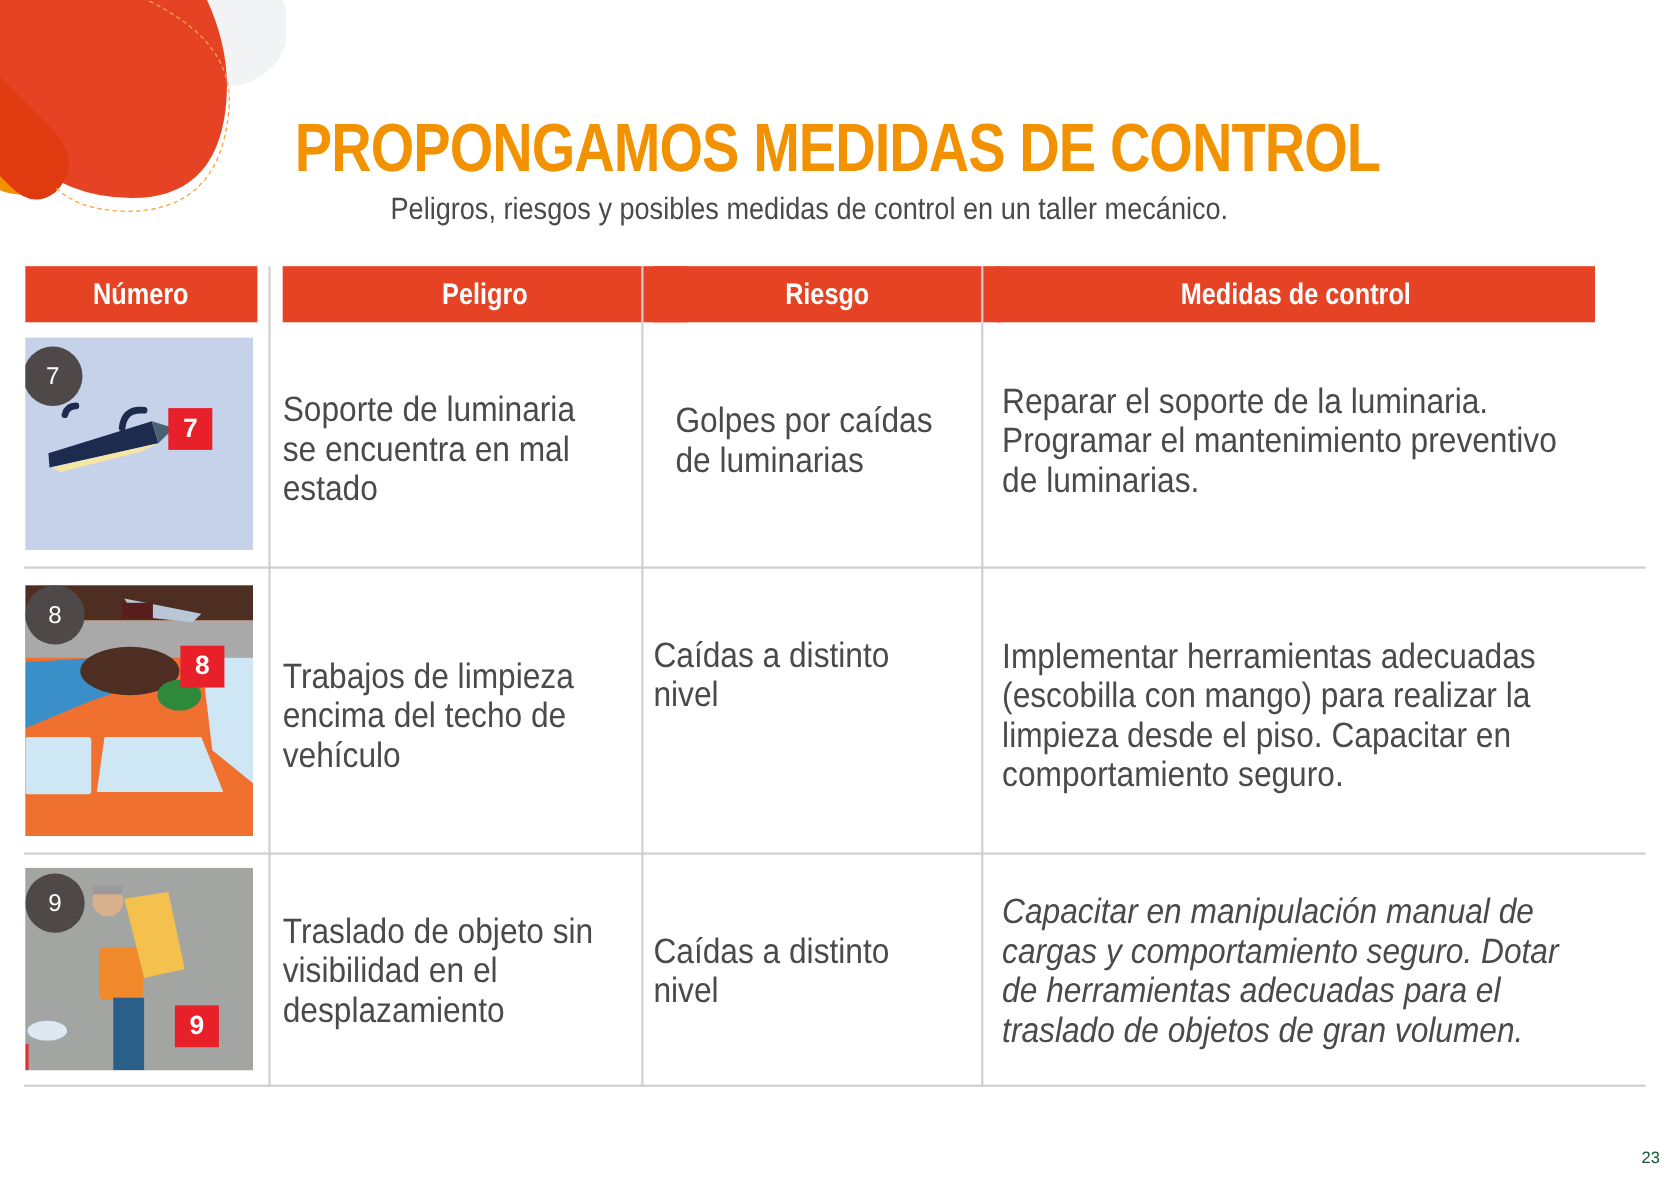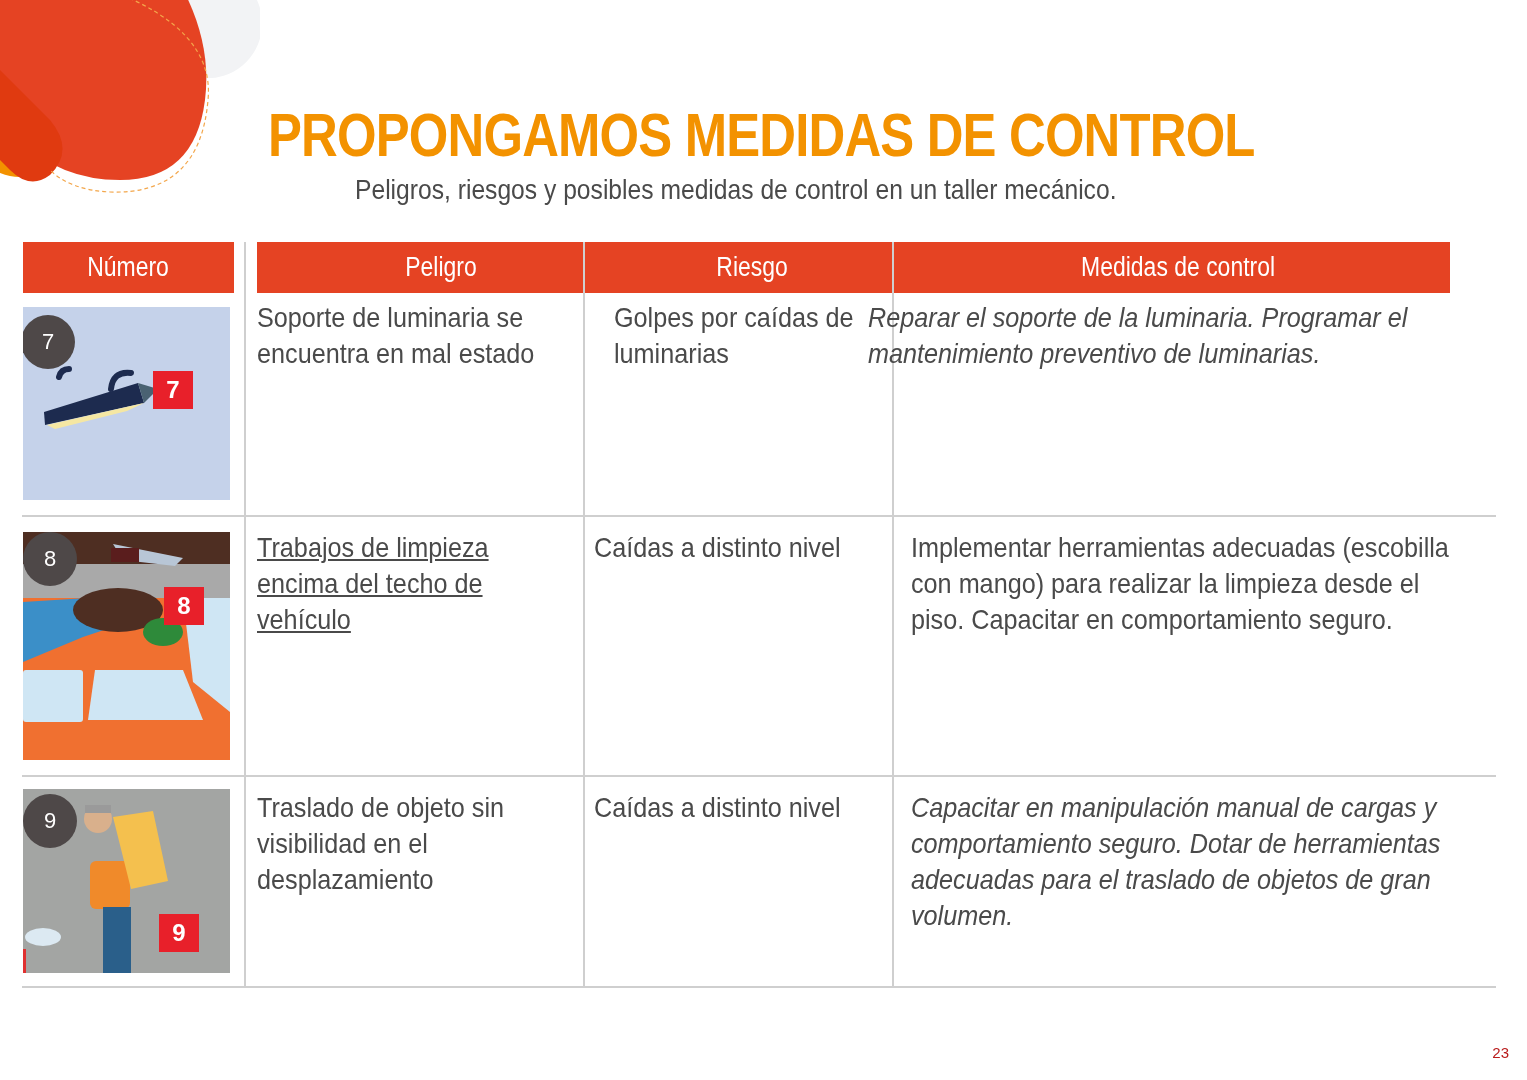--- a/index.html
+++ b/index.html
@@ -1,30 +1,30 @@
 <!DOCTYPE html>
 <html><head>
 <meta charset="utf-8">
 <style>
   html, body { margin:0; padding:0; }
   body { width:1527px; height:1080px; position:relative; overflow:hidden; background:#ffffff; font-family:"Liberation Sans", sans-serif; }
   .deco { position:absolute; left:0; top:0; width:260px; height:220px; overflow:hidden; }
   .title { position:absolute; left:268px; top:62px; font-family:"Liberation Sans", sans-serif; font-weight:bold; font-size:62px; color:#f39200; letter-spacing:-1px; transform:scaleX(0.82); transform-origin:left top; white-space:nowrap; line-height:1; }
   .subtitle { position:absolute; left:355px; top:174px; font-size:28px; color:#4a4a4a; transform:scaleX(0.88); transform-origin:left top; white-space:nowrap; }
-  .hdr { position:absolute; top:242px; height:51px; background:#e54323; color:#fff; font-weight:normal; font-size:27px; display:flex; align-items:center; justify-content:center; }
+  .hdr { position:absolute; top:242px; height:51px; background:#e54323; color:#fff; font-weight:bold; font-size:27px; display:flex; align-items:center; justify-content:center; }
   .hdr span { transform:scaleX(0.85); display:inline-block; }
   .vline { position:absolute; width:2px; background:#cfcfcf; top:242px; height:746px; }
   .hline { position:absolute; height:2px; background:#cfcfcf; left:22px; width:1474px; }
-  .cell { position:absolute; font-size:28px; color:#4a4a4a; line-height:36px; display:flex; }
+  .cell { position:absolute; font-size:32px; color:#4a4a4a; line-height:36px; display:flex; align-items:center; }
   .cell .txt { transform:scaleX(0.9); transform-origin:left center; display:block; }
   .thumb { position:absolute; left:23px; width:207px; overflow:hidden; }
   .circ { position:absolute; left:0; width:54px; height:54px; border-radius:50%; background:#4e4848; color:#fff; font-size:22px; display:flex; align-items:center; justify-content:center; }
   .circ.c7 { left:-2px; top:8px; }
   .tag { position:absolute; width:40px; height:38px; background:#e8202a; color:#fff; font-weight:bold; font-size:24px; display:flex; align-items:center; justify-content:center; }
-  .pagenum { position:absolute; right:18px; top:1044px; font-size:15px; color:#b91c1c; }
+  .pagenum { position:absolute; right:18px; top:1044px; font-size:15px; color:#14532d; }
 </style>
 </head>
 <body>
 
 <div class="deco">
   <svg width="260" height="220" viewBox="0 0 260 220">
     <rect x="120" y="-120" width="110" height="210" rx="55" transform="rotate(-40 175 -15)" fill="#f2f3f5"></rect>
     <circle cx="20" cy="125" r="52" fill="#f39200"></circle>
     <path d="M -60 -60 L 150 -60 Q 215 20 205 100 Q 195 180 120 180 Q 60 180 20 140 L -60 60 Z" fill="#e54323"></path>
     <path d="M -40 30 L 50 120 Q 75 150 50 175 Q 30 190 10 170 L -40 120 Z" fill="#e03a10"></path>
@@ -65,41 +65,41 @@
   </svg>
   <div class="circ c7" style="top:8px;">7</div>
   <div class="tag" style="left:130px;top:64px;">7</div>
 </div>
 <div class="cell" style="left:257px;top:300px;width:320px;height:215px;">
     <span class="txt">Soporte de luminaria se encuentra en mal estado</span>
   </div>
 <div class="cell" style="left:614px;top:300px;width:290px;height:200px;">
     <span class="txt">Golpes por caídas de luminarias</span>
   </div>
-<div class="cell" style="left:868px;top:300px;width:600px;height:200px;font-style:italic;">
+<div class="cell" style="left:911px;top:300px;width:600px;height:200px;">
     <span class="txt">Reparar el soporte de la luminaria. Programar el mantenimiento preventivo de luminarias.</span>
   </div>
 
 <div class="thumb" style="top:532px;height:228px;background:#f07030;">
   <svg width="207" height="228" viewBox="0 0 207 228">
     <rect x="0" y="0" width="207" height="32" fill="#4e2e22"></rect>
     <rect x="0" y="32" width="207" height="34" fill="#a9a9a9"></rect>
     <polygon points="160,66 207,66 207,180 170,150" fill="#cfe6f4"></polygon>
     <rect x="0" y="138" width="60" height="52" rx="3" fill="#cfe6f4"></rect>
     <polygon points="72,138 160,138 180,188 65,188" fill="#cfe6f4"></polygon>
     <path d="M0 70 L80 65 L90 95 L60 105 L0 130 Z" fill="#3b8fc8"></path>
     <ellipse cx="95" cy="78" rx="45" ry="22" fill="#4e2e22"></ellipse>
     <ellipse cx="140" cy="100" rx="20" ry="14" fill="#2e8a3a"></ellipse>
     <polygon points="90,12 160,26 152,34 100,28" fill="#b8c6d6"></polygon>
     <rect x="88" y="16" width="28" height="14" fill="#5a1d1d"></rect>
   </svg>
   <div class="circ" style="top:0px;">8</div>
   <div class="tag" style="left:141px;top:55px;">8</div>
 </div>
-<div class="cell" style="left:257px;top:530px;width:320px;height:240px;text-decoration:underline;">
+<div class="cell" style="left:257px;top:530px;width:320px;height:240px;">
     <span class="txt">Trabajos de limpieza encima del techo de vehículo</span>
   </div>
 <div class="cell" style="left:594px;top:530px;width:290px;height:166px;">
     <span class="txt">Caídas a distinto nivel</span>
   </div>
 <div class="cell" style="left:911px;top:530px;width:600px;height:240px;">
     <span class="txt">Implementar herramientas adecuadas (escobilla con mango) para realizar la limpieza desde el piso. Capacitar en comportamiento seguro.</span>
   </div>
 
 <div class="thumb" style="top:789px;height:184px;background:#a3a5a3;">

